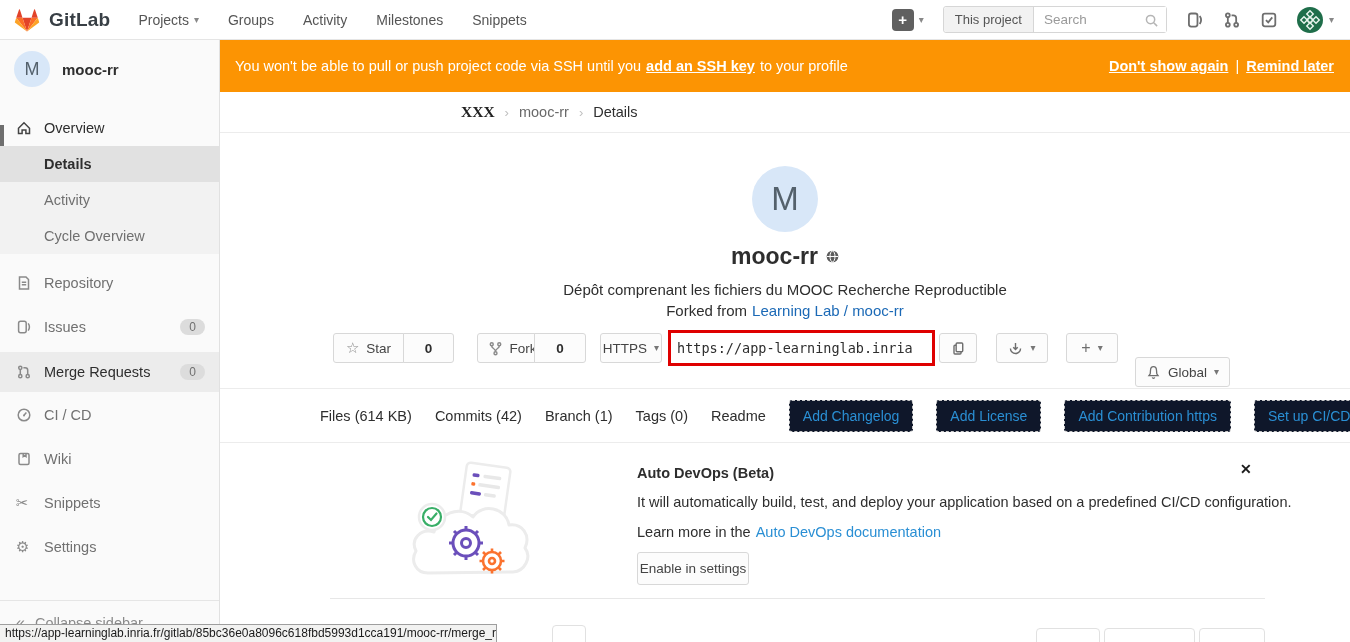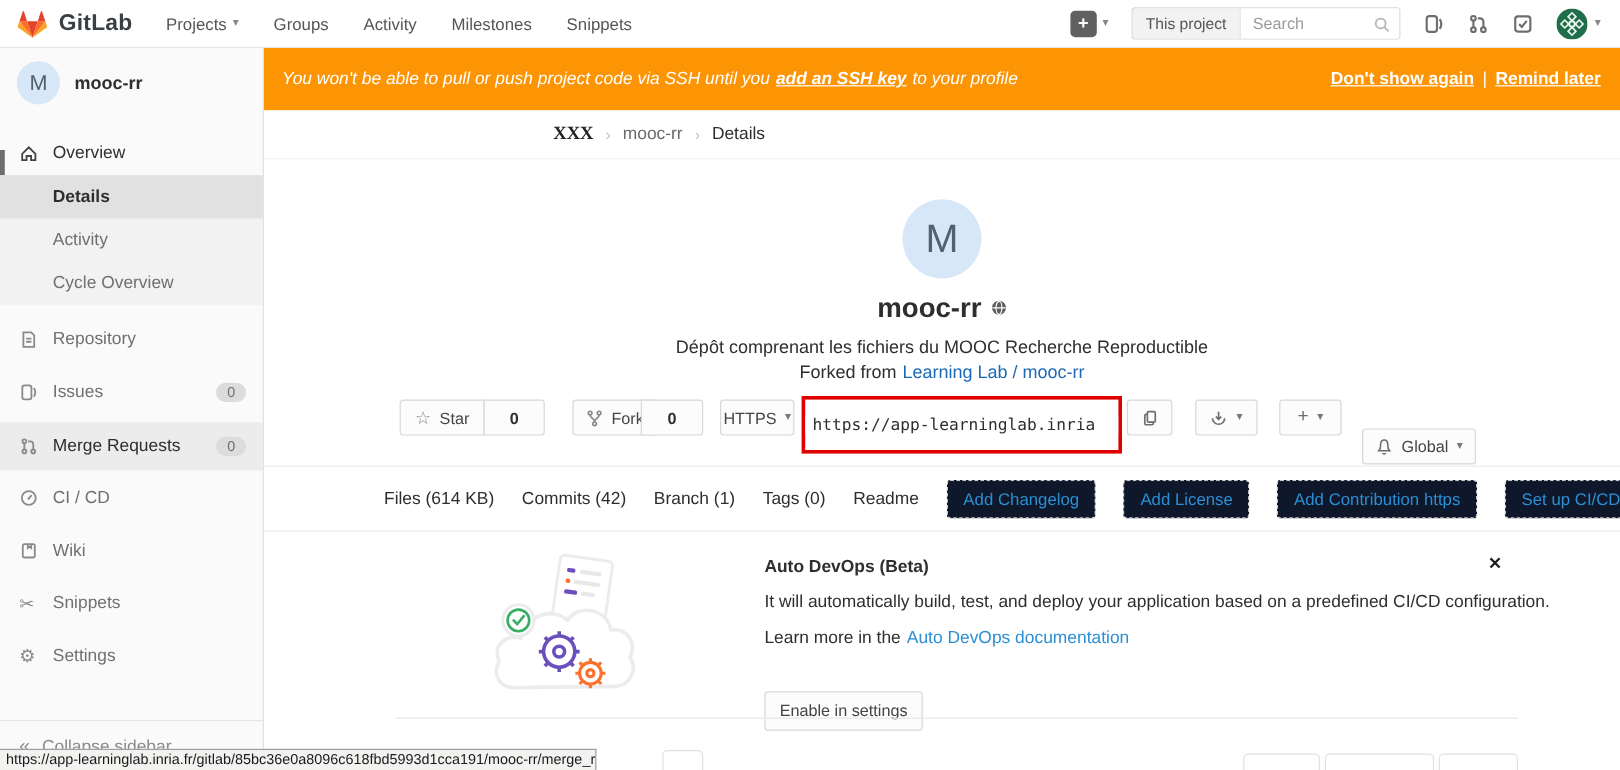--- a/index.html
+++ b/index.html
@@ -29,21 +29,21 @@
     font-size:13.5px; color:#333; font-family:"Liberation Sans",sans-serif; }
   .search-input::placeholder { color:#9a9a9a; }
   .search-mag { position:absolute; right:7px; top:6px; }
   .hdr-icon { color:#6e6e6e; }
   .avatar-group { display:flex; align-items:center; gap:6px; }
 
   
   .banner { position:absolute; left:220px; top:40px; width:1130px; height:52px; background:#fc9403;
     color:#fff; display:flex; align-items:center; justify-content:space-between;
     padding:0 16px 0 15px; font-size:14.5px; }
-  .banner-left { display:flex; align-items:center; gap:5px;font-style:italic; }
+  .banner-left { display:flex; align-items:center; gap:5px; }
   .banner-link { font-weight:700; text-decoration:underline; cursor:pointer; }
   .banner-right { display:flex; align-items:center; gap:7px; font-weight:700; }
   .banner-right .dim-sep { font-weight:400; }
 
   
   .sidebar { position:absolute; left:0; top:40px; width:220px; height:602px; background:#fafafa;
     border-right:1px solid #e1e1e1; z-index:10; }
   .ctx-header { display:flex; align-items:center; gap:12px; padding:11px 14px; height:58px; }
   .ctx-avatar { width:36px; height:36px; border-radius:50%; background:#d8e7f8; color:#54616c;
     font-size:18px; display:flex; align-items:center; justify-content:center; }
@@ -91,36 +91,36 @@
   a.lnk, .lnk { color:#1b69b6; text-decoration:none; cursor:pointer; }
   .lnk-light { color:#2a8fd4; text-decoration:none; cursor:pointer; }
 
   .btn { background:#fcfcfc; border:1px solid #d8d8d8; border-radius:3px; height:30px;
     display:flex; align-items:center; justify-content:center; font-size:13.5px; color:#444;
     gap:7px; cursor:pointer; }
   .btn .caret { color:#777; }
   .grp-main { border-radius:3px 0 0 3px; }
   .grp-count { border-radius:0 3px 3px 0; margin-left:-1px; font-weight:700; color:#2e2e2e; }
   .actions { position:absolute; left:0; top:200px; width:100%; height:30px; }
-  .url-wrap { position:absolute; left:448px; top:-3px; width:267px; height:48px;
+  .url-wrap { position:absolute; left:448px; top:-3px; width:267px; height:36px;
     border:3px solid #df0000; background:#fff; display:flex; align-items:center; overflow:hidden; }
   .url-input { border:0; outline:none; width:100%; font-family:"DejaVu Sans Mono", monospace;
     font-size:13.5px; color:#2e2e2e; padding:0 6px; }
 
   .stats-divider { position:absolute; left:0; top:255px; width:100%; height:1px; background:#ececec; }
   .stats-row { position:absolute; left:0; top:256px; width:100%; height:54px;
     border-bottom:1px solid #ececec; display:flex; align-items:center; gap:23px; padding-left:100px; }
   .stat-tab { font-size:14.5px; color:#2e2e2e; cursor:pointer; white-space:nowrap; }
   .dash-btn { border:1px dashed #c9c9c9; border-radius:3px; padding:7px 13px; font-size:14px;
     color:#2a8fd4; cursor:pointer; white-space:nowrap; background:#0f172a; }
 
   .adv-title { position:absolute; left:417px; top:332px; font-size:14.5px; font-weight:700; }
   .adv-body { position:absolute; left:417px; top:361px; font-size:14.5px; color:#2e2e2e; }
   .adv-learn { position:absolute; left:417px; top:391px; font-size:14.5px; display:flex; gap:5px;justify-content:space-between; }
-  .adv-btn { position:absolute; left:417px; top:443px; width:132px; height:33px; }
+  .adv-btn { position:absolute; left:417px; top:419px; width:112px; height:33px; }
   .adv-close { position:absolute; left:1020px; top:328px; font-size:14px; font-weight:700;
     color:#1a1a1a; cursor:pointer; }
   .adv-illu { position:absolute; left:188px; top:322px; }
   .section-divider { position:absolute; left:110px; top:465px; width:935px; height:1px; background:#e7e7e7; }
   .stub { position:absolute; height:40px; background:#fff; border:1px solid #e1e1e1; border-radius:4px; }
 
   
   .statusbar { position:absolute; left:0; bottom:0; width:497px; height:18px; background:#f2f2f1;
     border-top:1px solid #9e9e9e; border-right:1px solid #9e9e9e; font-size:12px; color:#1a1a1a;
     padding:1px 6px 0 5px; z-index:99; white-space:nowrap; overflow:hidden; }

